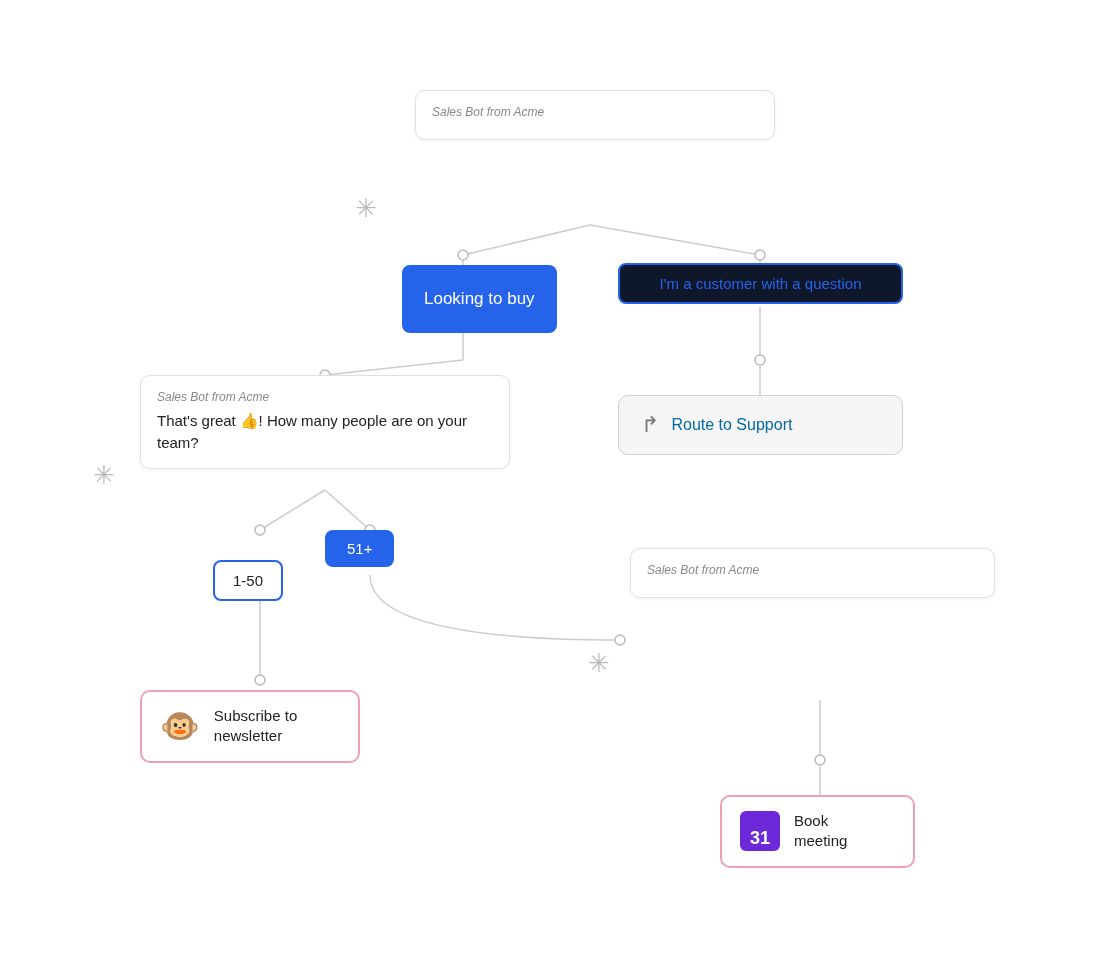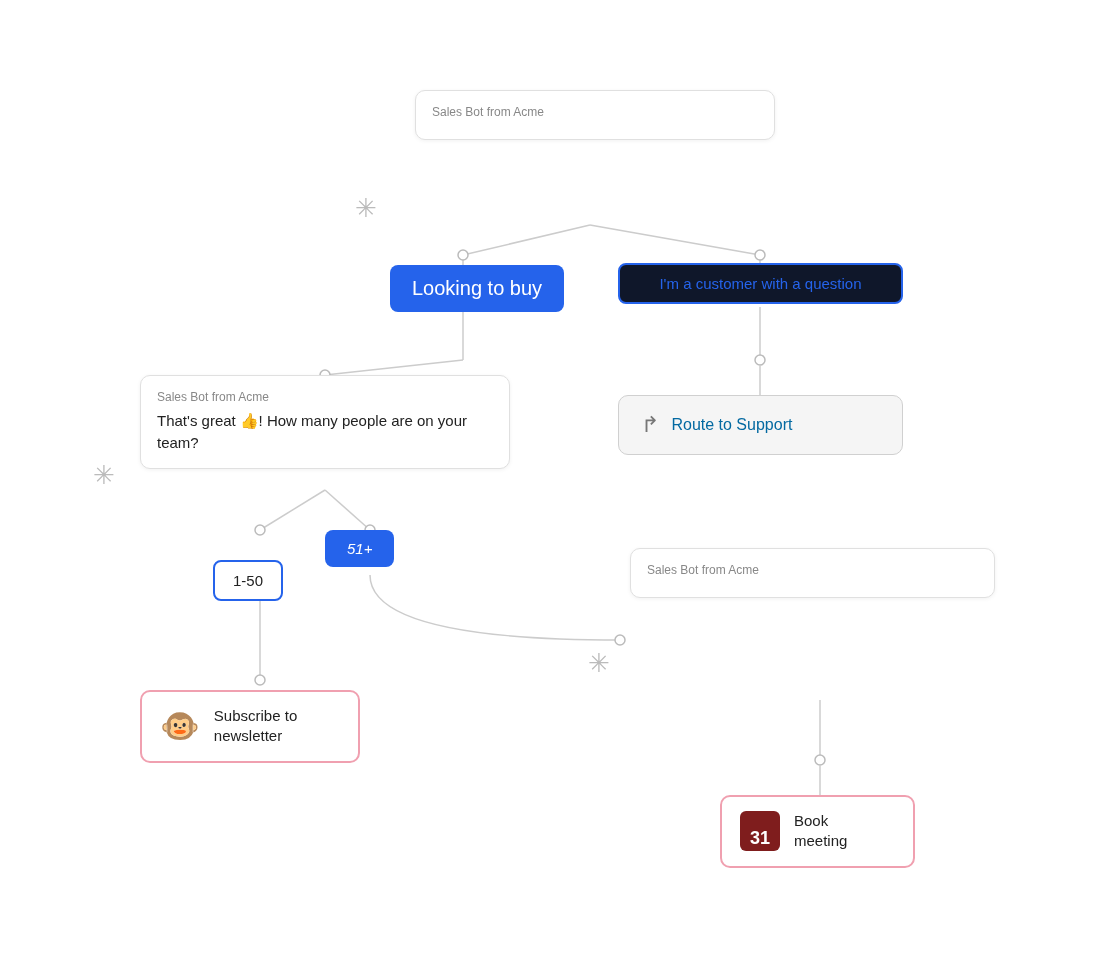--- a/index.html
+++ b/index.html
@@ -33,39 +33,41 @@
       border: 1.5px solid #e0e0e0;
       border-radius: 10px;
       padding: 14px 16px;
       box-shadow: 0 1px 4px rgba(0,0,0,0.06);
     }
 
     .chat-card .bot-label {
       font-size: 12px;
       color: #888;
       margin-bottom: 6px;
+      font-style: italic;
     }
 
     .chat-card .message {
       font-size: 15px;
       color: #222;
       line-height: 1.45;
     }
 
     
     .btn-blue {
       position: absolute;
       background: #2563eb;
       color: #fff;
       border: none;
       border-radius: 8px;
-      padding: 12px 22px;
-      font-size: 20px;
-      font-weight: 500;
-      cursor: pointer;
+      padding: 24px 22px;
+      font-size: 17px;
+      font-weight: 500;
+      cursor: pointer;
+      margin-left: 12px;
     }
 
     .btn-outline {
       position: absolute;
       background: #0f172a;
       color: #2563eb;
       border: 2px solid #2563eb;
       border-radius: 8px;
       padding: 10px 18px;
       font-size: 15px;
@@ -88,21 +90,20 @@
     .btn-small-blue {
       position: absolute;
       background: #2563eb;
       color: #fff;
       border: none;
       border-radius: 8px;
       padding: 10px 22px;
       font-size: 15px;
       font-weight: 500;
       cursor: pointer;
-      font-style: italic;
     }
 
     
     .route-card {
       position: absolute;
       background: #f5f5f5;
       border: 1.5px solid #d0d0d0;
       border-radius: 10px;
       padding: 16px 22px;
       display: flex;
@@ -157,21 +158,21 @@
     .dot {
       fill: #fff;
       stroke: #bbb;
       stroke-width: 1.5;
     }
 
     
     .cal-icon {
       width: 40px;
       height: 40px;
-      background: #7f1d1d;
+      background: #6d28d9;
       border-radius: 6px;
       display: flex;
       flex-direction: column;
       align-items: center;
       justify-content: flex-end;
       flex-shrink: 0;
       overflow: hidden;
     }
     .cal-icon .cal-num {
       color: #fff;

